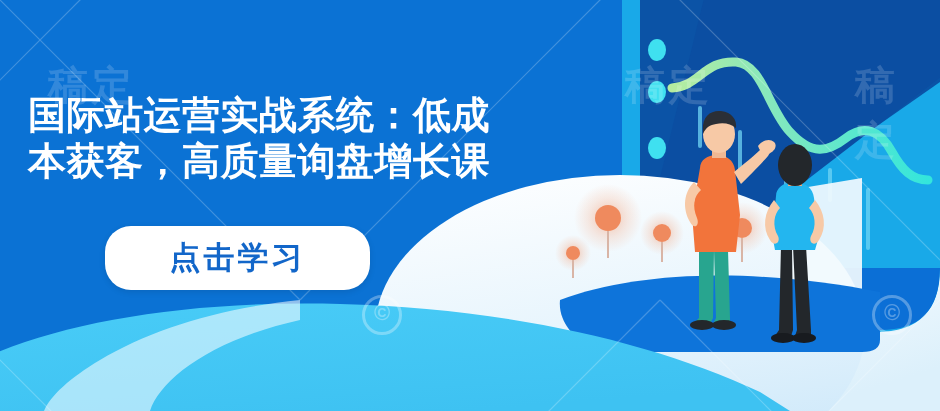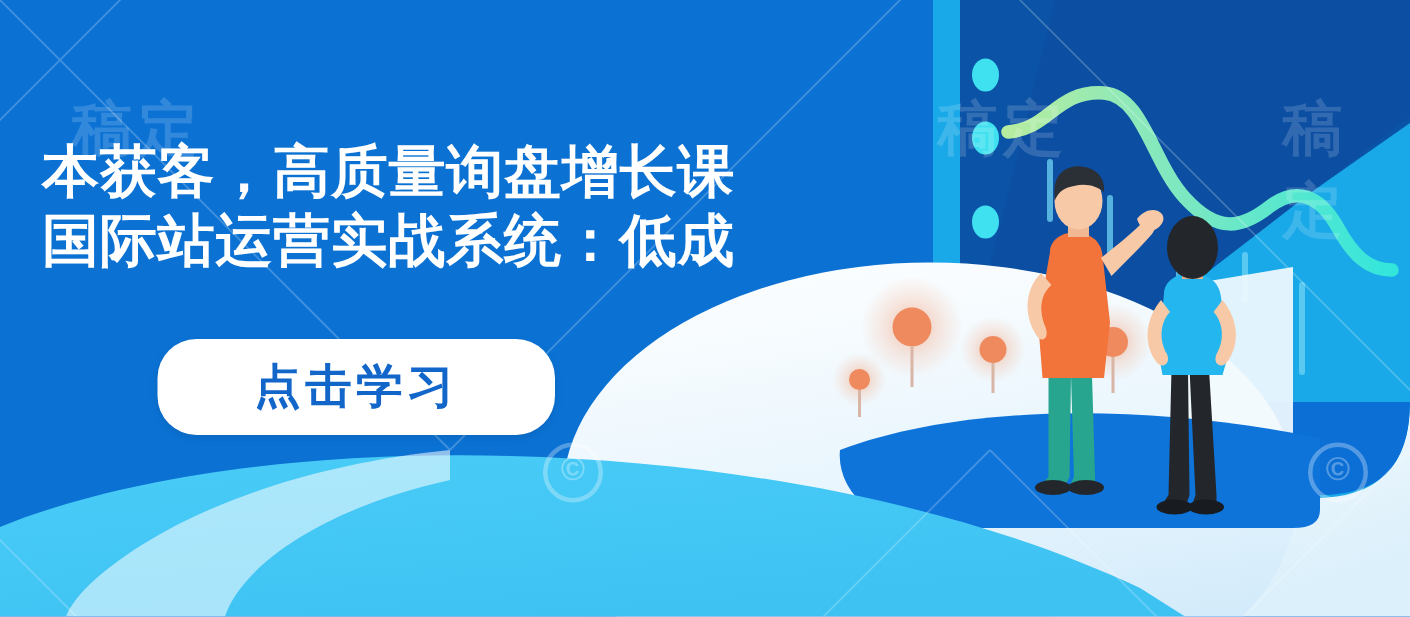--- a/index.html
+++ b/index.html
@@ -272,19 +272,19 @@
   </svg>
 
   <span class="wm-text wm-a">稿定</span>
   <span class="wm-text wm-b">稿定</span>
   <span class="wm-text wm-c">稿定</span>
 
   <span class="wm-copy c1">©</span>
   <span class="wm-copy c2">©</span>
 
   <div class="title-block">
+    <span class="title-line">国际站运营实战系统：低成</span>
     <span class="title-line">本获客，高质量询盘增长课</span>
-    <span class="title-line">国际站运营实战系统：低成</span>
   </div>
 
   <button class="cta">点击学习</button>
 
 </div>
 
 </body></html>

